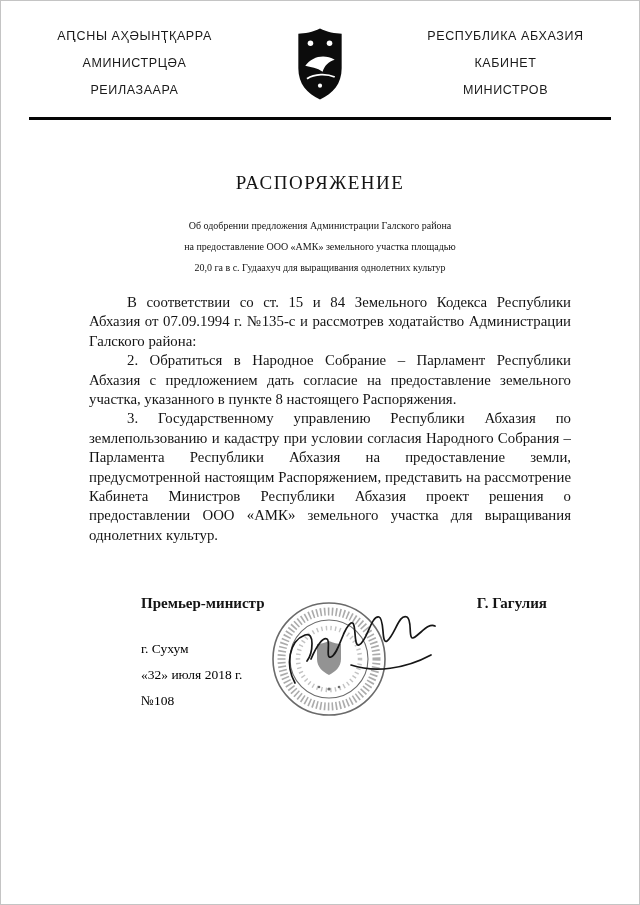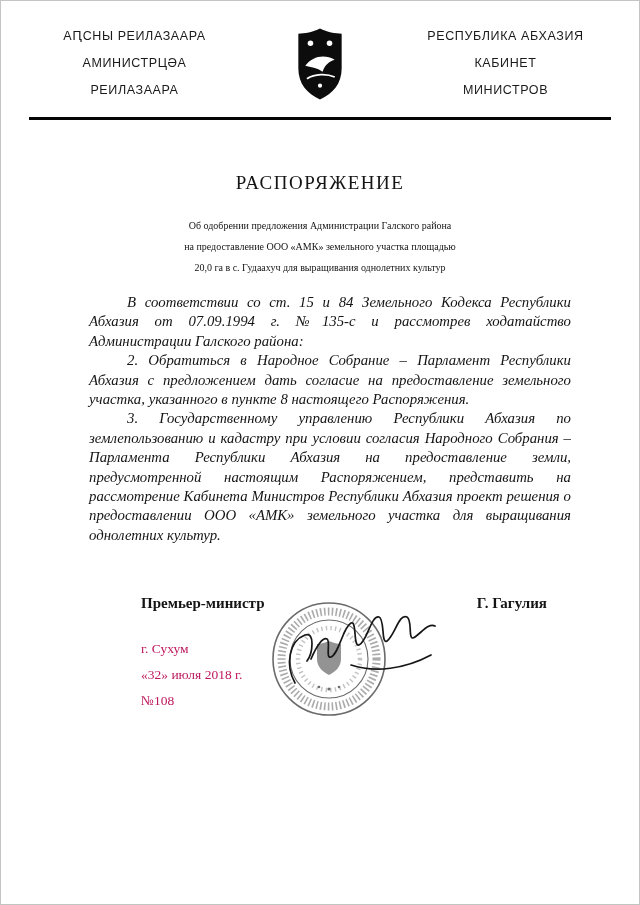--- a/index.html
+++ b/index.html
@@ -25,46 +25,46 @@
     margin-top:52px;text-align:center;font-weight:400;
     font-size:19px;letter-spacing:1.5px;
   }
   .subject{
     margin-top:21px;text-align:center;font-weight:400;
     font-size:10px;line-height:21px;
   }
   
   .body-text{
     margin:15px 68px 12px 88px;
-    font-size:14.8px;line-height:19.4px;text-align:justify;font-style:italic;
+    font-size:14.8px;line-height:19.4px;text-align:justify;
   }
   .body-text p{margin:0;text-indent:38px;}
   
   .sig-row{
     margin:50px 92px 0 140px;
     display:flex;justify-content:space-between;align-items:baseline;
     font-weight:700;font-size:15px;position:relative;z-index:2;text-align:right;
   }
   .stamp-overlay{
     position:absolute;left:254px;top:592px;width:196px;height:138px;
     z-index:1;pointer-events:none;
   }
   
   .footer{
-    margin:24px 0 0 140px;font-size:13.5px;line-height:26px;color:#be185d;
+    margin:24px 0 0 140px;font-size:13.5px;line-height:26px;color:#000000;
   }
 </style>
 </head>
 <body>
 
 <div class="page">
 
   <header class="letterhead">
     <div class="head-col">
-      <div>АԤСНЫ РЕИЛАЗААРА</div>
+      <div>АԤСНЫ АҲӘЫНҬҚАРРА</div>
       <div>АМИНИСТРЦӘА</div>
       <div>РЕИЛАЗААРА</div>
     </div>
 
     <div class="emblem-wrap">
       <svg width="52" height="78" viewBox="0 0 60 86" aria-hidden="true">
         <path d="M30,2 C38,6 48,8 55,8 L55,48 C55,66 45,77 30,84 C15,77 5,66 5,48 L5,8 C12,8 22,6 30,2 Z" fill="#0c0c0c"></path>
         <circle cx="19" cy="19" r="3.2" fill="#ffffff"></circle>
         <circle cx="41" cy="19" r="3.2" fill="#ffffff"></circle>
         <path d="M13,45 C21,34 35,31 47,38 C40,40 35,45 33,52 C27,47 19,47 13,45 Z" fill="#ffffff"></path>

